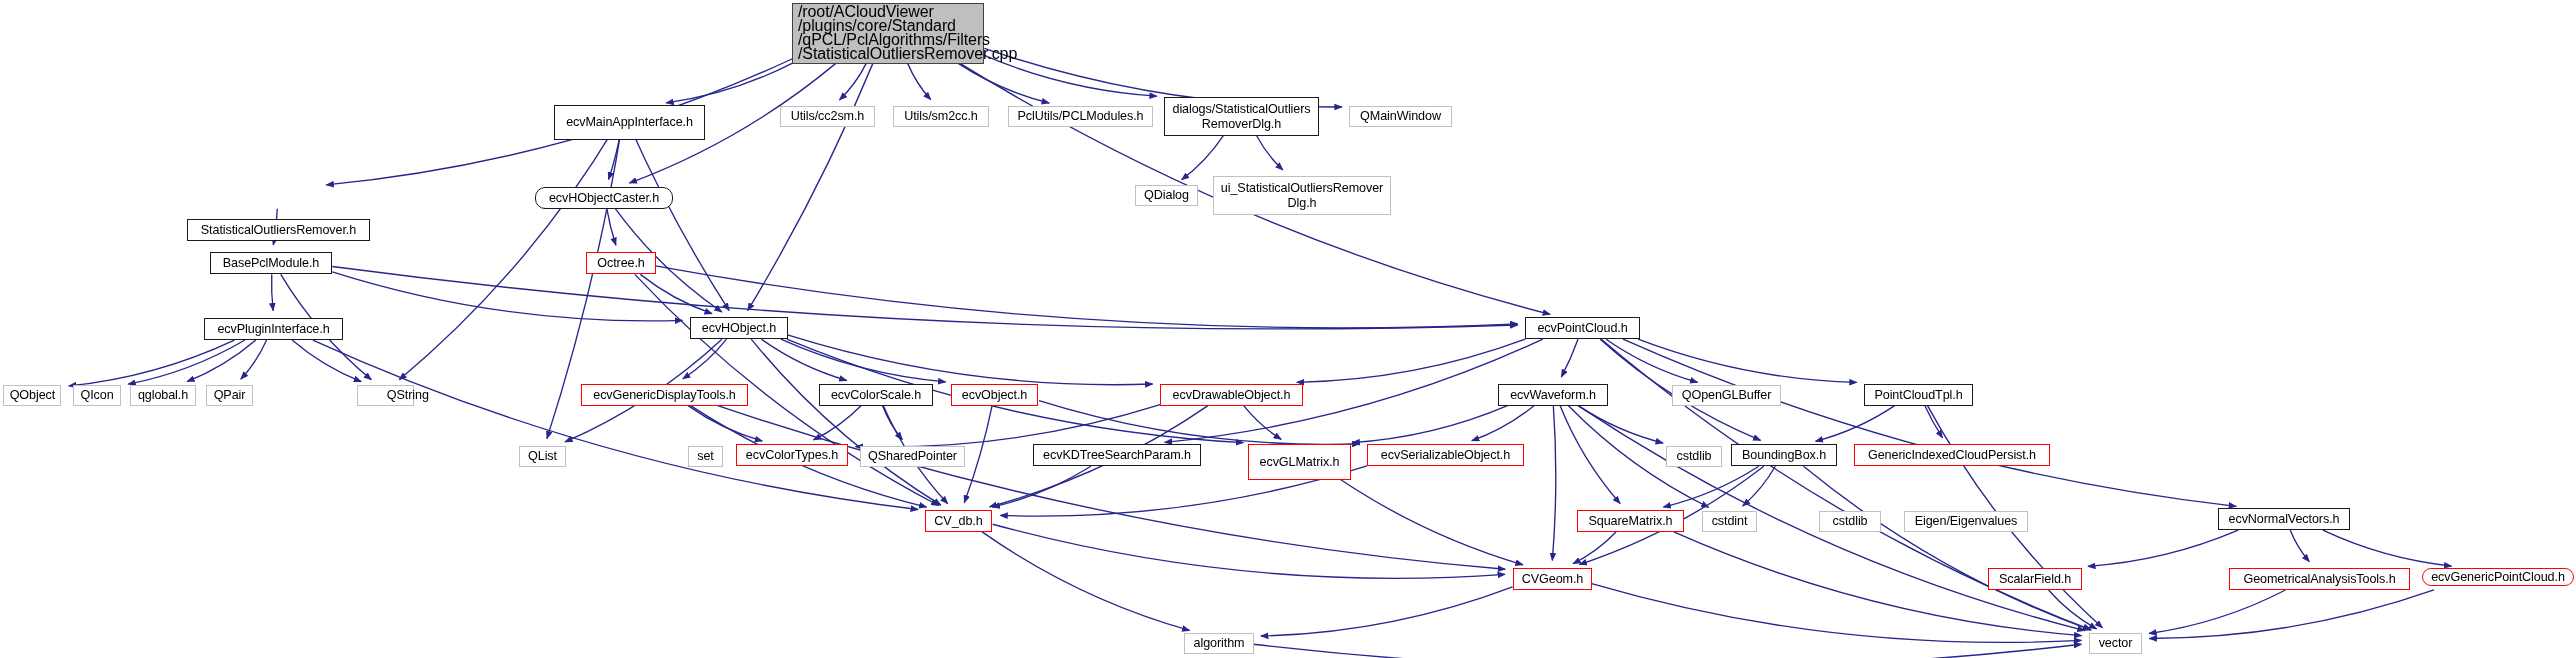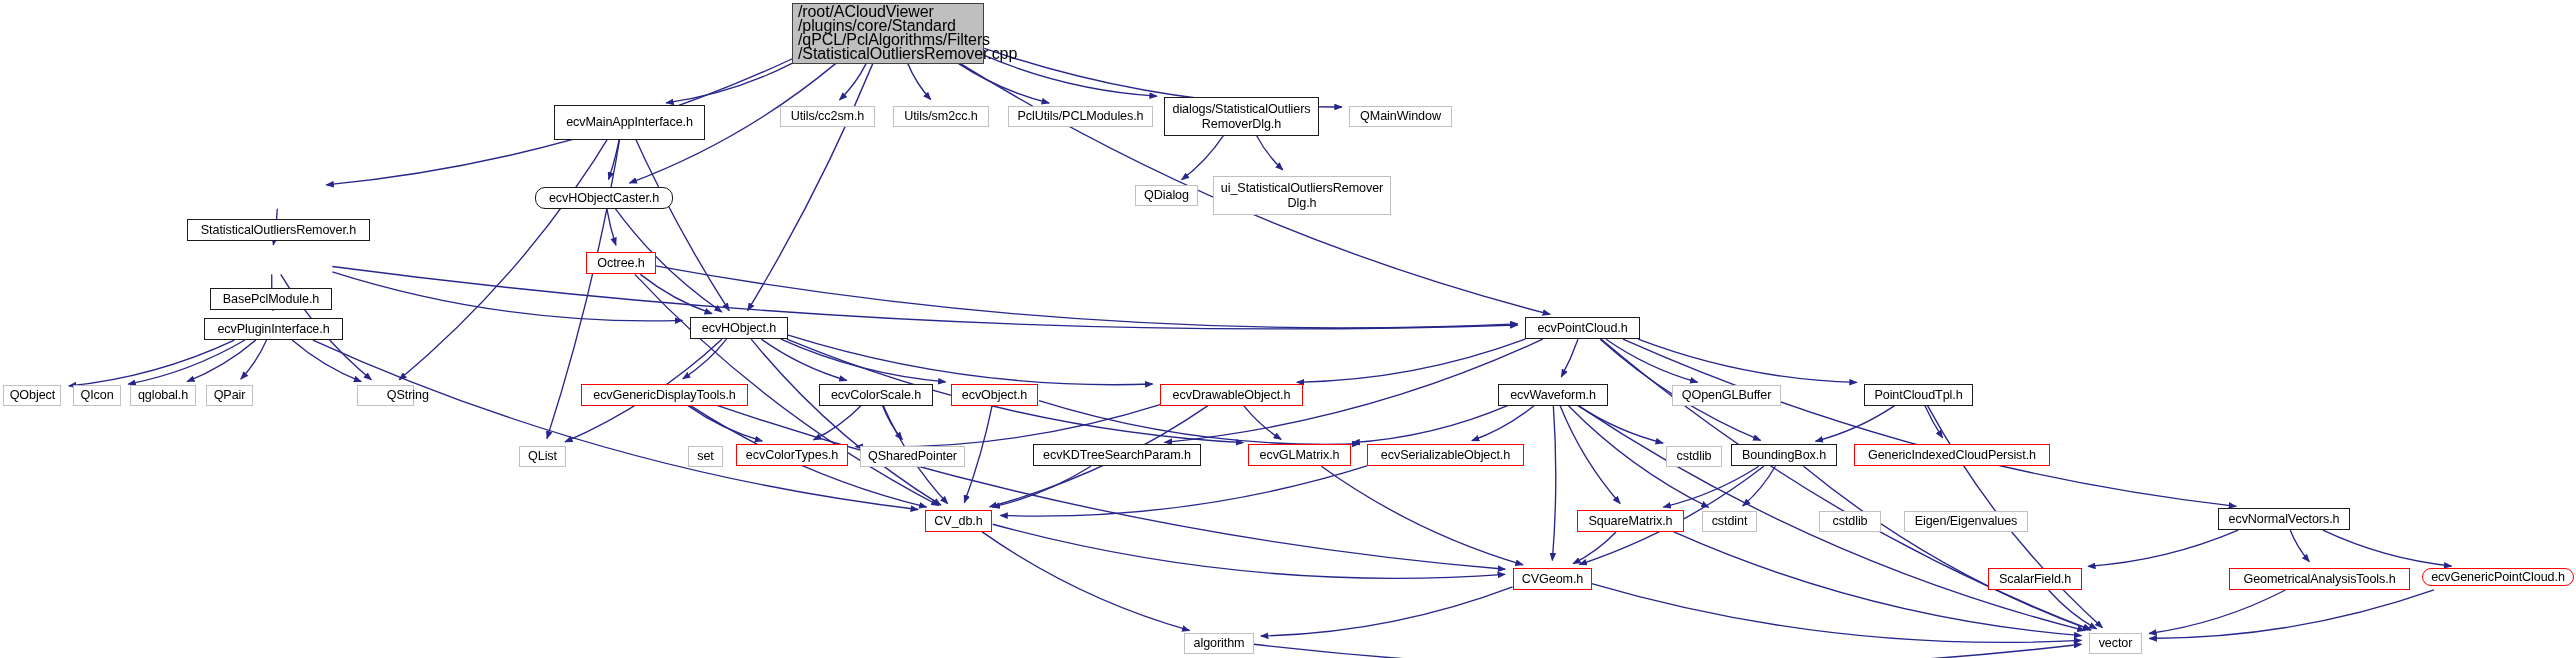--- a/index.html
+++ b/index.html
@@ -167,21 +167,21 @@
       <div class="node plain" style="left: 893px; top: 106px; width: 96px; height: 21px;">Utils/sm2cc.h</div>
       <div class="node plain" style="left: 1008px; top: 106px; width: 145px; height: 21px;">PclUtils/PCLModules.h</div>
       <div class="node hdr" style="left: 1164px; top: 97px; width: 155px; height: 39px;">dialogs/StatisticalOutliers
 RemoverDlg.h</div>
       <div class="node plain" style="left: 1349px; top: 106px; width: 103px; height: 21px;">QMainWindow</div>
       <div class="node plain" style="left: 1135px; top: 185px; width: 63px; height: 21px;">QDialog</div>
       <div class="node plain" style="left: 1213px; top: 176px; width: 178px; height: 39px;">ui_StatisticalOutliersRemover
 Dlg.h</div>
       <div class="node hdr" style="left: 187px; top: 187px; width: 183px; height: 22px; margin-top: 32px;">StatisticalOutliersRemover.h</div>
       <div class="node hdr" style="left: 535px; top: 187px; width: 138px; height: 22px; border-radius: 10px;">ecvHObjectCaster.h</div>
-      <div class="node hdr" style="left: 210px; top: 252px; width: 122px; height: 22px; margin-top: 36px;">BasePclModule.h</div>
+      <div class="node hdr" style="left: 210px; top: 252px; width: 122px; height: 22px;">BasePclModule.h</div>
       <div class="node redhdr" style="left: 586px; top: 252px; width: 70px; height: 22px;">Octree.h</div>
       <div class="node hdr" style="left: 204px; top: 318px; width: 139px; height: 22px;">ecvPluginInterface.h</div>
       <div class="node hdr" style="left: 690px; top: 317px; width: 98px; height: 22px;">ecvHObject.h</div>
       <div class="node hdr" style="left: 1525px; top: 317px; width: 115px; height: 22px;">ecvPointCloud.h</div>
       <div class="node plain" style="left: 3.4px; top: 385px; width: 58px; height: 21px;">QObject</div>
       <div class="node plain" style="left: 73px; top: 385px; width: 48px; height: 21px;">QIcon</div>
       <div class="node plain" style="left: 130px; top: 385px; width: 66px; height: 21px;">qglobal.h</div>
       <div class="node plain" style="left: 206px; top: 385px; width: 47px; height: 21px;">QPair</div>
       <div class="node plain" style="left: 357px; top: 385px; width: 57px; height: 21px; padding-left: 48px;">QString</div>
       <div class="node redhdr" style="left: 581px; top: 384px; width: 167px; height: 22px;">ecvGenericDisplayTools.h</div>
@@ -189,21 +189,21 @@
       <div class="node redhdr" style="left: 951px; top: 384px; width: 87px; height: 22px;">ecvObject.h</div>
       <div class="node redhdr" style="left: 1160px; top: 384px; width: 143px; height: 22px;">ecvDrawableObject.h</div>
       <div class="node hdr" style="left: 1498px; top: 384px; width: 110px; height: 22px;">ecvWaveform.h</div>
       <div class="node plain" style="left: 1672px; top: 385px; width: 109px; height: 21px;">QOpenGLBuffer</div>
       <div class="node hdr" style="left: 1864px; top: 384px; width: 109px; height: 22px;">PointCloudTpl.h</div>
       <div class="node plain" style="left: 519px; top: 446px; width: 47px; height: 21px;">QList</div>
       <div class="node plain" style="left: 688px; top: 446px; width: 35px; height: 21px;">set</div>
       <div class="node redhdr" style="left: 736px; top: 444px; width: 112px; height: 22px;">ecvColorTypes.h</div>
       <div class="node plain" style="left: 860px; top: 446px; width: 105px; height: 21px;">QSharedPointer</div>
       <div class="node hdr" style="left: 1033px; top: 444px; width: 168px; height: 22px;">ecvKDTreeSearchParam.h</div>
-      <div class="node redhdr" style="left: 1248px; top: 444px; width: 103px; height: 22px;">ecvGLMatrix.h</div>
+      <div class="node redhdr" style="left: 1248px; top: 444px; width: 103px; height: 36px;">ecvGLMatrix.h</div>
       <div class="node redhdr" style="left: 1367px; top: 444px; width: 157px; height: 22px;">ecvSerializableObject.h</div>
       <div class="node plain" style="left: 1666px; top: 446px; width: 56px; height: 21px;">cstdlib</div>
       <div class="node hdr" style="left: 1731px; top: 444px; width: 106px; height: 22px;">BoundingBox.h</div>
       <div class="node redhdr" style="left: 1854px; top: 444px; width: 196px; height: 22px;">GenericIndexedCloudPersist.h</div>
       <div class="node redhdr" style="left: 925px; top: 510px; width: 67px; height: 22px;">CV_db.h</div>
       <div class="node redhdr" style="left: 1577px; top: 510px; width: 107px; height: 22px;">SquareMatrix.h</div>
       <div class="node plain" style="left: 1702px; top: 511px; width: 55px; height: 21px;">cstdint</div>
       <div class="node plain" style="left: 1819px; top: 511px; width: 62px; height: 21px;">cstdlib</div>
       <div class="node plain" style="left: 1904px; top: 511px; width: 124px; height: 21px;">Eigen/Eigenvalues</div>
       <div class="node hdr" style="left: 2218px; top: 508px; width: 132px; height: 22px;">ecvNormalVectors.h</div>

